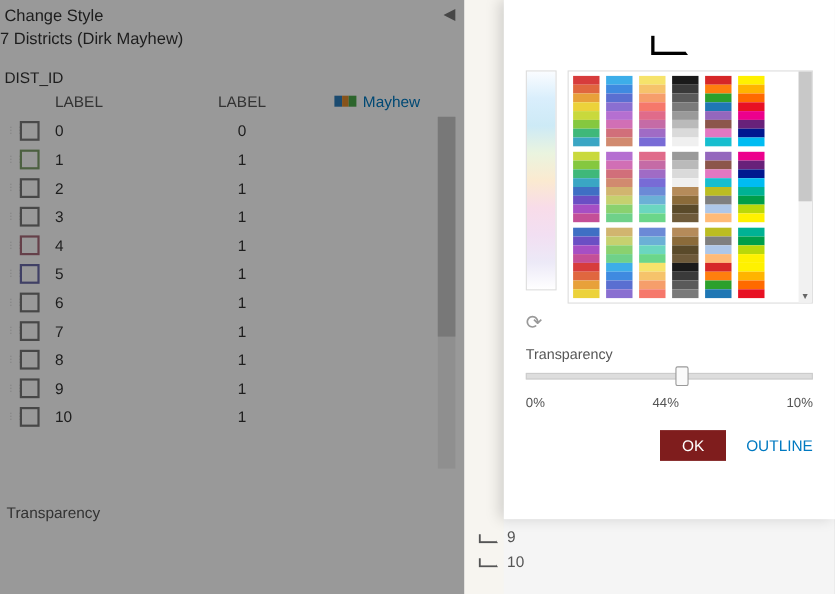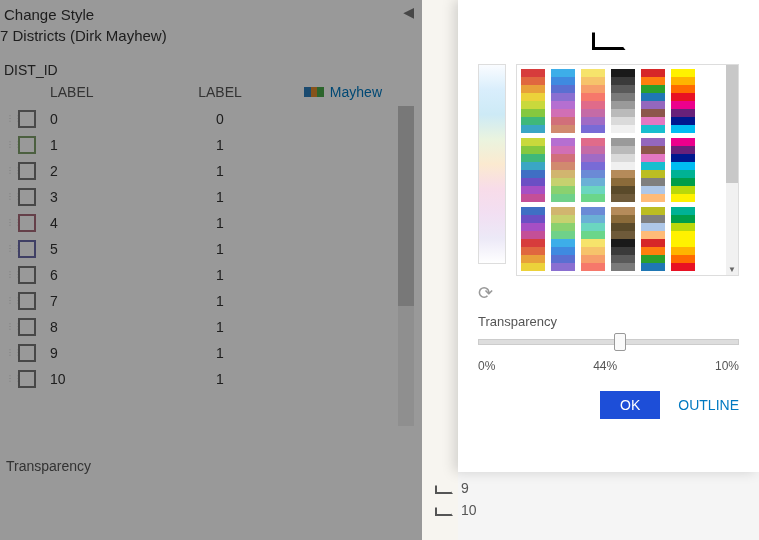--- a/index.html
+++ b/index.html
@@ -69,21 +69,21 @@
     .block-gap { height:5px; background:transparent;}
     .refresh { margin-top:6px; font-size:18px; color:#999;}
     
     .tlabel { font-size:13px; color:#555; margin-top:10px;}
     .slider { position:relative; height:24px; margin-top:4px;}
     .track { position:absolute; left:0; right:0; top:6px; height:6px; background:#ddd; border:1px solid #ccc;}
     .knob { position:absolute; top:0; left:52%; width:12px; height:18px; background:#fafafa; border:1px solid #999; border-radius:2px;}
     .ticks { display:flex; justify-content:space-between; font-size:12px; color:#555; margin-top:2px;}
     
     .btns { display:flex; justify-content:flex-end; gap:18px; margin-top:18px; align-items:center;}
-    .ok { background:#1d4ed8; color:#fff; padding:6px 20px; border:none; font-size:14px;}
+    .ok { background:#7f1d1d; color:#fff; padding:6px 20px; border:none; font-size:14px;}
     .cancel { color:#0079c1; font-size:14px; background:none; border:none;}
   </style>
 </head>
 <body>
 
 <div class="left-panel">
   <div class="collapse">◀</div>
   <div class="title1">Change Style</div>
   <div class="title2">7 Districts (Dirk Mayhew)</div>
   <div class="field-name">DIST_ID</div>

